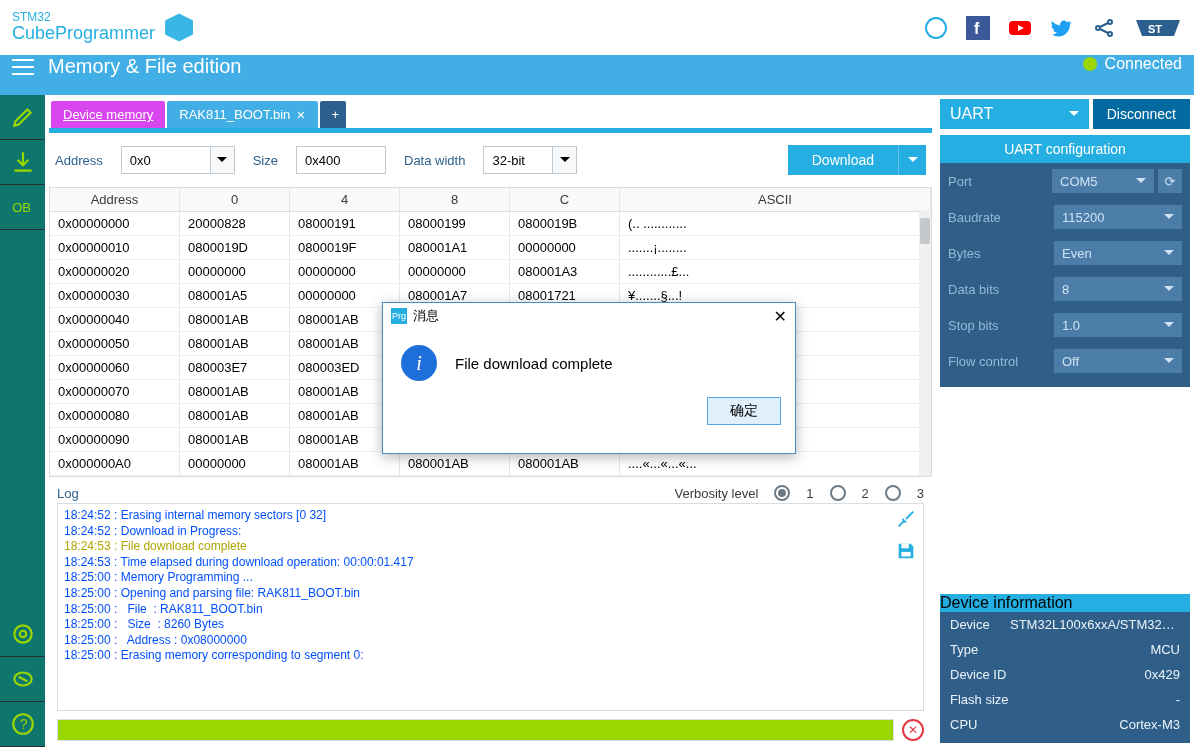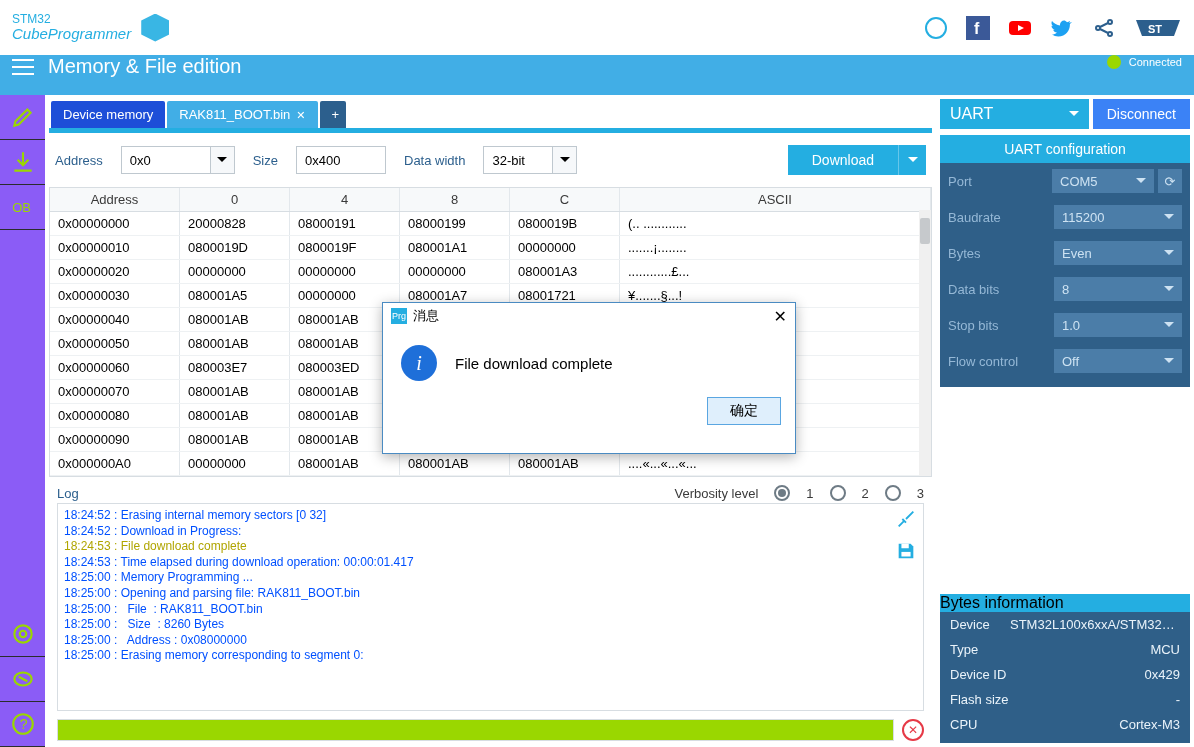--- a/index.html
+++ b/index.html
@@ -1,37 +1,37 @@
 <!DOCTYPE html>
 <html><head>
 <meta charset="utf-8">
 <style>
 * { box-sizing: border-box; margin: 0; padding: 0; font-family: "Segoe UI", Arial, sans-serif; }
 body { width: 1194px; height: 747px; background: #fff; overflow: hidden; position: relative; }
 .topbar { height: 55px; display: flex; align-items: center; padding: 0 12px; justify-content: space-between; }
 .logo { color: #24aee1; font-size: 13px; font-weight: 500; line-height: 1.1; display:flex; align-items:center; gap:10px;}
 .logo .cube{ width:28px; height:28px; background:#24aee1; clip-path:polygon(50% 0,100% 25%,100% 75%,50% 100%,0 75%,0 25%); opacity:.9;}
-.logo .t1{ font-size:12px;} .logo .t2{font-size:15px;font-style:italic;}
+.logo .t1{ font-size:12px;} .logo .t2{font-size:18px;}
 .topicons { display:flex; gap:18px; align-items:center; }
 .topicons .ico { width:24px; height:24px; display:inline-flex; align-items:center; justify-content:center; }
 .titlebar { height: 40px; background:#41aee6; color:#fff; display:flex; align-items:flex-start; padding:0 12px; justify-content:space-between; }
 .titlebar .left { display:flex; align-items:center; gap:14px;}
 .menu-icon { display:inline-block; width:22px; height:16px; background:linear-gradient(#fff 0 2px,transparent 2px 7px,#fff 7px 9px,transparent 9px 14px,#fff 14px 16px);}
 .titlebar h1{ font-size:20px; font-weight:400;}
-.connected { display:flex; align-items:center; gap:8px; font-size:11px;}
+.connected { display:flex; align-items:center; gap:8px; font-size:16px;}
 .dot{ width:14px; height:14px; border-radius:50%; background:#9ad700;}
 .body { display:flex; height:calc(747px - 95px); }
-.sidebar { width:45px; background:#8b5cf6; display:flex; flex-direction:column; justify-content:space-between; }
+.sidebar { width:45px; background:#0f766e; display:flex; flex-direction:column; justify-content:space-between; }
 .sidegroup{ display:flex; flex-direction:column;}
 .sideitem{ width:45px; height:45px; display:flex; align-items:center; justify-content:center; border-bottom:1px solid #2a2c2d; cursor:pointer;}
 .sideitem svg{ width:26px; height:26px; fill:none; stroke:#9ad700; stroke-width:2;}
 .main { flex:1; display:flex; flex-direction:column; background:#fff; padding:4px 4px 0 4px; }
 .tabrow{ display:flex; gap:2px; padding:2px 2px 0 2px; background:#fff;}
 .tab{ padding:6px 12px; font-size:13px; cursor:pointer; color:#fff; background:#2c5f8d; border-radius:2px 2px 0 0;}
-.tab.active{ background:#1d4ed8; }
+.tab.active{ background:#d946ef;text-decoration:underline; }
 .tab.light{ background:#41aee6;}
 .tab .x{ margin-left:6px; font-size:11px;}
 .tab.plus{ background:#2c5f8d; width:26px; text-align:center;}
 .bluestrip{ height:26px; background:#24aee1;}
 .controls{ display:flex; align-items:center; gap:18px; padding:12px 6px;}
 .controls label{ font-size:13px; color:#2c5f8d;}
 .inp{ height:28px; border:1px solid #bfc8cf; padding:0 8px; font-size:13px;}
 .combo{ display:flex;} .combo .dd{ width:24px; border:1px solid #bfc8cf; border-left:0; display:flex; align-items:center; justify-content:center; background:#f6f8fa; cursor:pointer;}
 .dlbtn{ margin-left:auto; background:#24aee1; color:#fff; height:30px; display:flex; align-items:center; border:none; cursor:pointer;}
 .dlbtn .lbl{padding:0 24px; font-size:14px;} .dlbtn .dd{width:28px;border-left:1px solid rgba(255,255,255,.3);height:100%;display:flex;align-items:center;justify-content:center;}
@@ -55,21 +55,21 @@
 .logline{white-space:pre;}
 .lg-b{color:#0050ff;} .lg-y{color:#b0a500;}
 .logicons{ position:absolute; right:6px; top:4px; display:flex; flex-direction:column; gap:10px;}
 .logicons .lico{ width:22px;height:22px; color:#24aee1; cursor:pointer;}
 .progressrow{ padding:6px 8px; display:flex; align-items:center; gap:8px;}
 .progress{ flex:1; height:22px; background:#9ad700; border:1px solid #d7dde2;}
 .closeround{ width:22px; height:22px; border:2px solid #e63946; border-radius:50%; color:#e63946; display:flex; align-items:center; justify-content:center; font-size:12px; cursor:pointer;}
 .rightpanel{ width:258px; background:#fff; display:flex; flex-direction:column; padding:4px;}
 .row1{ display:flex; gap:4px;}
 .uartsel{ flex:1; background:#24aee1; color:#fff; height:30px; display:flex; align-items:center; justify-content:space-between; padding:0 10px; cursor:pointer;}
-.discon{ background:#3b82f6; color:#fff; height:30px; border:none; padding:0 14px; font-size:14px; cursor:pointer;}
+.discon{ background:#0369a1; color:#fff; height:30px; border:none; padding:0 14px; font-size:14px; cursor:pointer;}
 .panel{ background:#2f5f88; margin-top:6px; padding:0 0 8px 0;}
 .panel .ptitle{ color:#fff; text-align:center; font-size:14px; padding:6px 0; background:#24aee1;}
 .pfield{ display:flex; align-items:center; justify-content:space-between; padding:6px 8px; color:#95b8d6; font-size:13px;}
 .psel{ width:128px; height:24px; background:#4b7da8; color:#cde2f2; display:flex; align-items:center; justify-content:space-between; padding:0 8px; font-size:13px; cursor:pointer;}
 .psel.sm{width:102px;}
 .reload{ width:24px;height:24px; background:#4b7da8; margin-left:4px; display:flex;align-items:center;justify-content:center; cursor:pointer; color:#cde2f2;}
 .devinfo{ margin-top:auto; background:#2f5f88; padding-bottom:6px;}
 .devinfo .ptitle{ background:#24aee1;}
 .drow{ display:flex; justify-content:space-between; padding:5px 10px; color:#eaf3fa; font-size:13px;}
 .dialog{ position:absolute; left:382px; top:302px; width:414px; height:152px; background:#fff; border:1px solid #4a8bc2; box-shadow:0 3px 12px rgba(0,0,0,.3); z-index:50;}
@@ -413,21 +413,21 @@
         </div>
       <div class="pfield">
           <span>Flow control</span>
           <div class="psel">
             <span>Off</span>
             <span class="chev"></span>
           </div>
         </div>
     </div>
     <div class="devinfo">
-      <div class="ptitle">Bytes information</div>
+      <div class="ptitle">Device information</div>
       <div class="drow">
           <span>Device</span>
           <span style="max-width:170px;overflow:hidden;text-overflow:ellipsis;white-space:nowrap">STM32L100x6xxA/STM32L100x8x...</span>
         </div>
       <div class="drow">
           <span>Type</span>
           <span>MCU</span>
         </div>
       <div class="drow">
           <span>Device ID</span>

